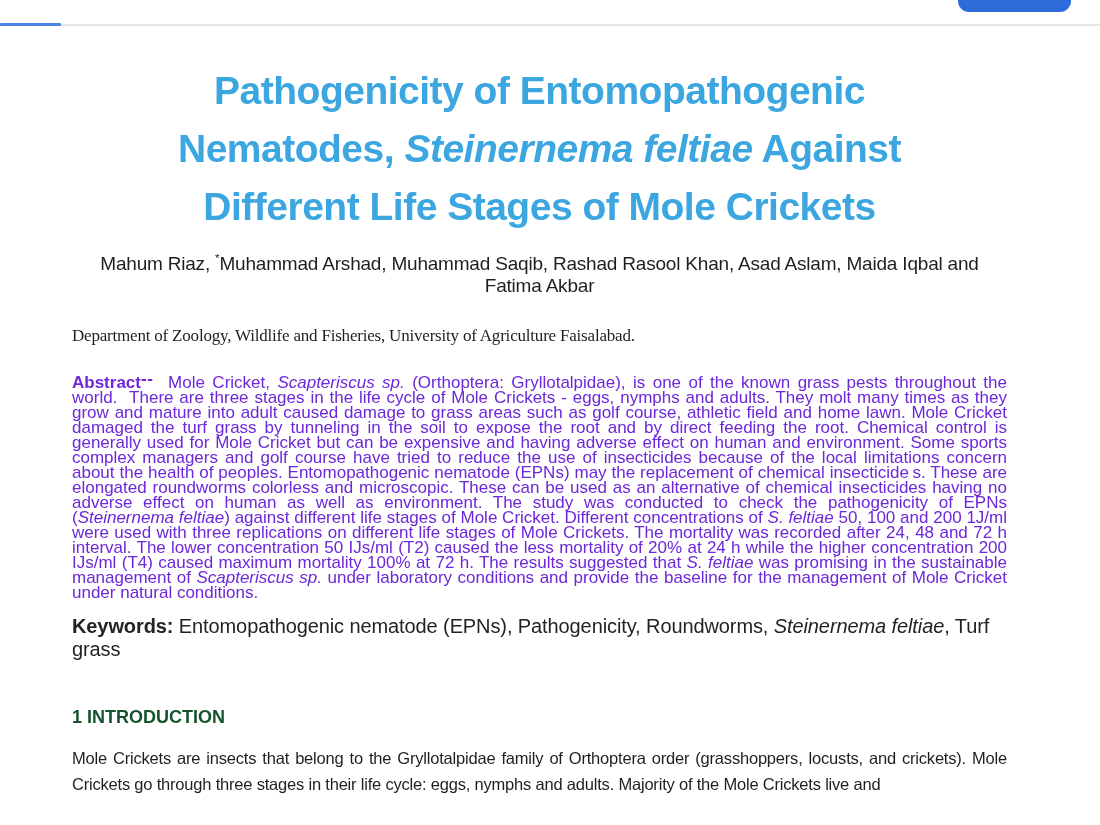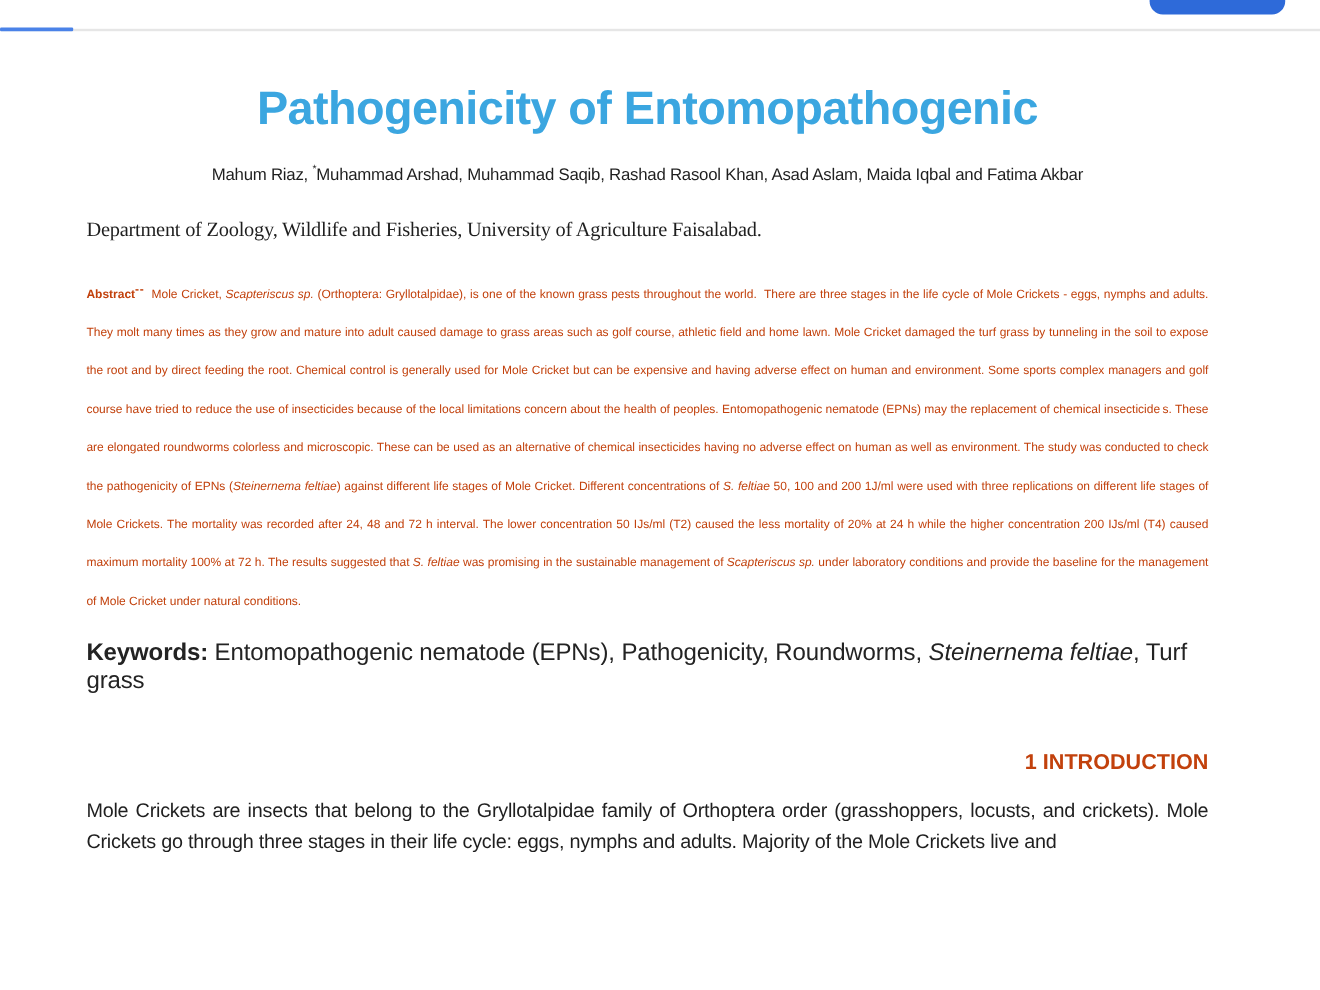--- a/index.html
+++ b/index.html
@@ -34,44 +34,44 @@
   .title {
     margin: 36px 0 0 0;
     font-size: 39px; font-weight: 700;
     line-height: 58px; text-align: center;
     letter-spacing: -0.5px;
   }
   .title-line { display: block; }
 
   .authors {
     margin: 16px 0 0 0;
-    font-size: 14px; text-align: center;
+    font-size: 19px; text-align: center;
     color: #1f1f1f; letter-spacing: -0.2px;
   }
 
   .affiliations { margin: 26px 0 0 0; font-family: Liberation Serif, serif; }
   .affiliation {
     margin: 0; font-size: 17px; line-height: 25.5px;
     color: #1f1f1f; letter-spacing: -0.2px;
   }
 
   .abstract {
     margin: 26px 0 0 0;
-    font-size: 10px; line-height: 32px;
-    text-align: justify; color: #c2410c;
+    font-size: 17px; line-height: 15px;
+    text-align: justify; color: #6d28d9;
   }
 
   .keywords {
     margin: 15px 0 0 0;
     font-size: 20px; color: #232323; letter-spacing: -0.1px;
   }
 
   .intro-heading {
     margin: 46px 0 0 0;
-    font-size: 18px; font-weight: 700; color: #c2410c; text-align: right;
+    font-size: 18px; font-weight: 700; color: #14532d;
   }
 
   .intro-para {
     margin: 17px 0 0 0;
     font-size: 16.5px; line-height: 26px;
     text-align: justify; color: #1f1f1f; letter-spacing: -0.2px;
   }
 
   
   .seg-bold { font-weight: 700; }
@@ -87,20 +87,22 @@
   <button class="top-button" style="background: rgb(46, 106, 217);"></button>
 
   <div class="progress-track" style="background: rgb(230, 230, 230);">
     <div class="progress-fill" style="background: rgb(74, 130, 232);"></div>
   </div>
 
   <div class="content">
 
     <h1 class="title" style="color: rgb(59, 166, 224);">
       <span class="title-line"><span>Pathogenicity of Entomopathogenic</span></span>
+      <span class="title-line"><span>Nematodes, </span><span class="seg-italic">Steinernema feltiae</span><span> Against</span></span>
+      <span class="title-line"><span>Different Life Stages of Mole Crickets</span></span>
     </h1>
 
     <p class="authors"><span>Mahum Riaz, </span><span class="seg-sup">*</span><span>Muhammad Arshad, Muhammad Saqib, Rashad Rasool Khan, Asad Aslam, Maida Iqbal and Fatima Akbar</span></p>
 
     <div class="affiliations">
       <p class="affiliation">Department of Zoology, Wildlife and Fisheries, University of Agriculture Faisalabad.</p>
     </div>
 
     <p class="abstract"><span class="seg-bold">Abstract</span><span class="seg-bold-raised">--</span><span>&nbsp; Mole Cricket, </span><span class="seg-italic">Scapteriscus sp.</span><span> (Orthoptera: Gryllotalpidae), is one of the known grass pests throughout the world. &nbsp;There are three stages in the life cycle of Mole Crickets - eggs, nymphs and adults. They molt many times as they grow and mature into adult caused damage to grass areas such as golf course, athletic field and home lawn. Mole Cricket damaged the turf grass by tunneling in the soil to expose the root and by direct feeding the root. Chemical control is generally used for Mole Cricket but can be expensive and having adverse effect on human and environment. Some sports complex managers and golf course have tried to reduce the use of insecticides because of the local limitations concern about the health of peoples. Entomopathogenic nematode (EPNs) may the replacement of chemical insecticide s. These are elongated roundworms colorless and microscopic. These can be used as an alternative of chemical insecticides having no adverse effect on human as well as environment. The study was conducted to check the pathogenicity of EPNs (</span><span class="seg-italic">Steinernema feltiae</span><span>) against different life stages of Mole Cricket. Different concentrations of </span><span class="seg-italic">S. feltiae</span><span> 50, 100 and 200 1J/ml were used with three replications on different life stages of Mole Crickets. The mortality was recorded after 24, 48 and 72 h interval. The lower concentration 50 IJs/ml (T2) caused the less mortality of 20% at 24 h while the higher concentration 200 IJs/ml (T4) caused maximum mortality 100% at 72 h. The results suggested that </span><span class="seg-italic">S. feltiae</span><span> was promising in the sustainable management of </span><span class="seg-italic">Scapteriscus sp.</span><span> under laboratory conditions and provide the baseline for the management of Mole Cricket under natural conditions.</span></p>
 

